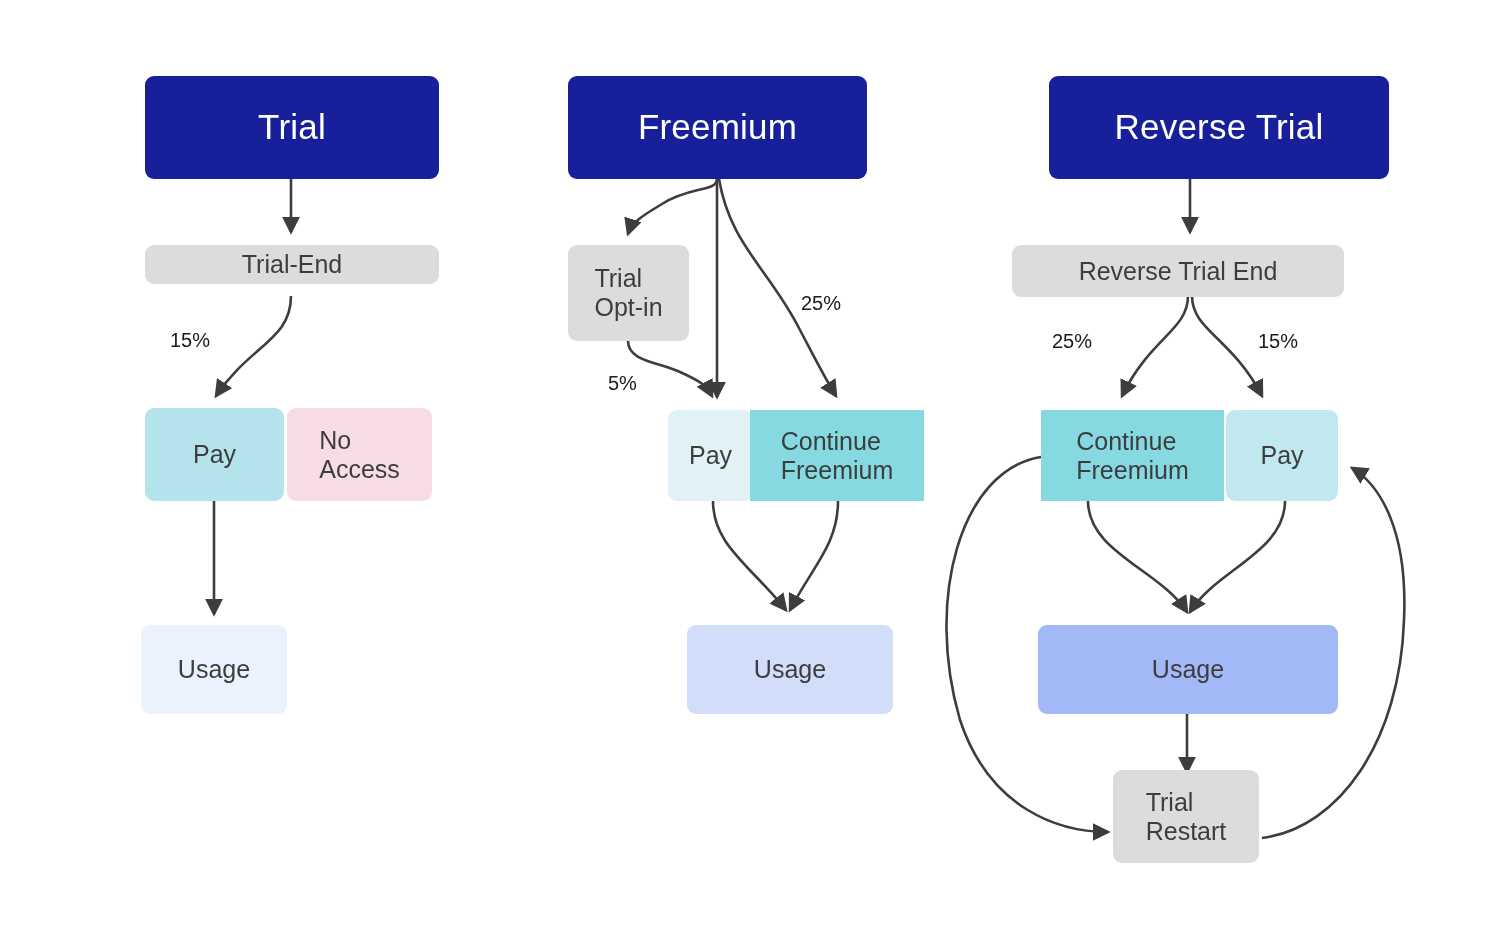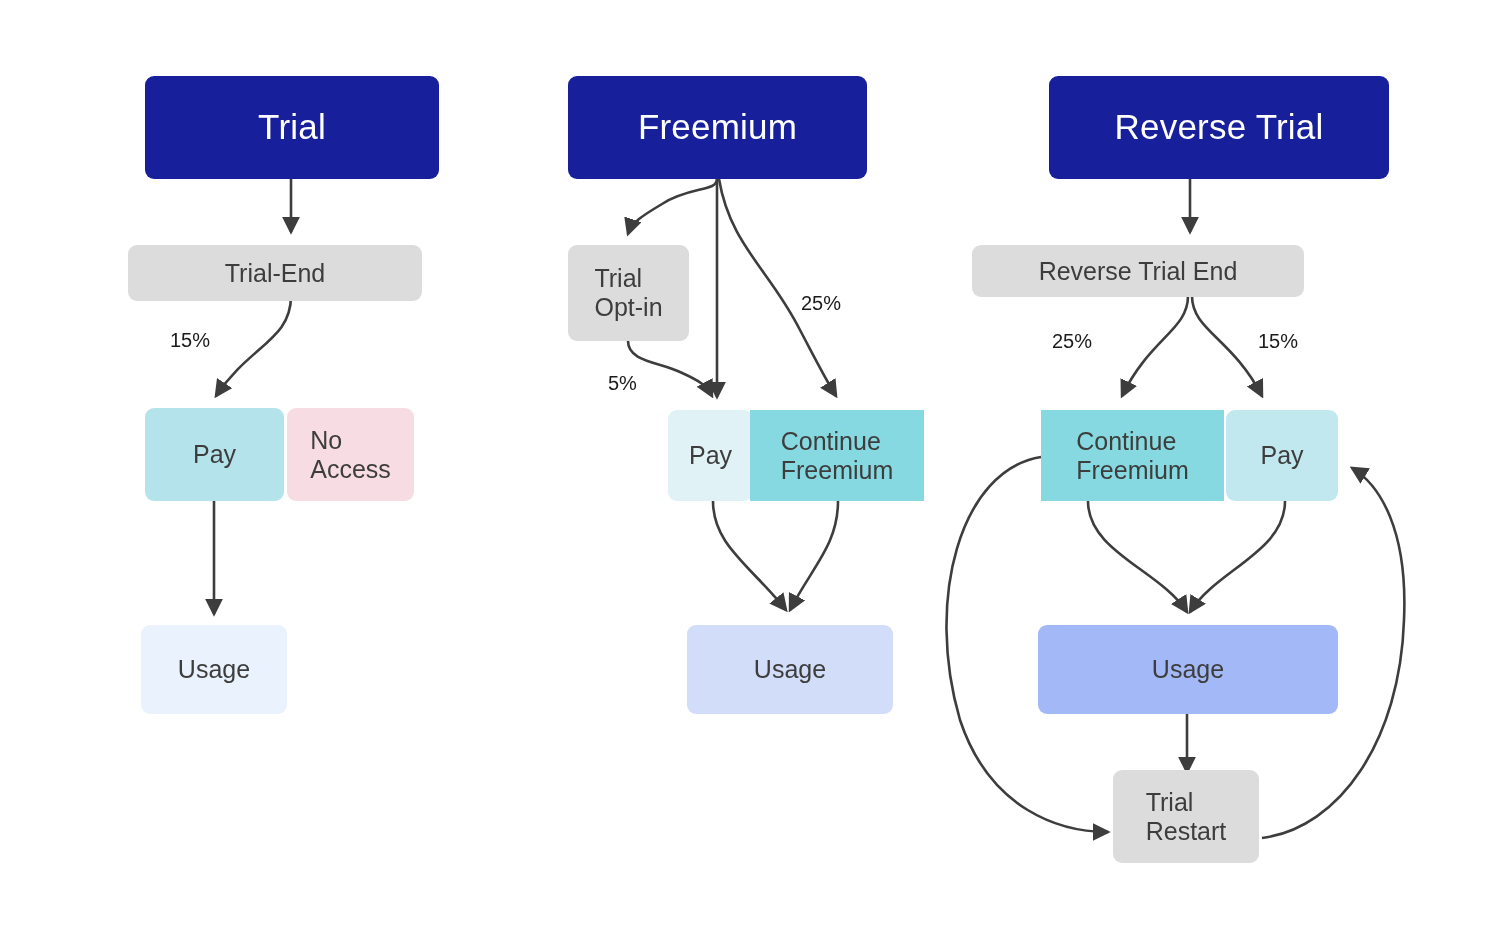--- a/index.html
+++ b/index.html
@@ -147,27 +147,27 @@
 
     <path d="M 1187 714 L 1187 772" fill="none" stroke="#3d3d3d" stroke-width="2.6" marker-end="url(#arrow)"></path>
 
     <path d="M 1041 457 C 960 470, 925 600, 960 720 C 990 810, 1060 832, 1108 832" fill="none" stroke="#3d3d3d" stroke-width="2.6" marker-end="url(#arrow)"></path>
 
     <path d="M 1262 838 C 1340 828, 1400 740, 1404 620 C 1408 530, 1380 485, 1352 468" fill="none" stroke="#3d3d3d" stroke-width="2.6" marker-end="url(#arrow)"></path>
   </svg>
 
   <div class="node node-header" style="left:145px; top:76px; width:294px; height:103px;">Trial</div>
 
-  <div class="node node-gray" style="left:128px; top:245px; width:294px; height:56px;">Trial-End</div>
+  <div class="node node-gray" style="left:145px; top:245px; width:294px; height:39px;">Trial-End</div>
 
   <div class="edge-label" style="left:170px; top:329px;">15%</div>
 
   <div class="node node-teal-light" style="left:145px; top:408px; width:139px; height:93px;">Pay</div>
 
-  <div class="node node-pink" style="left:287px; top:408px; width:127px; height:93px;">No
+  <div class="node node-pink" style="left:287px; top:408px; width:145px; height:93px;">No
 Access</div>
 
   <div class="node node-blue-1" style="left:141px; top:625px; width:146px; height:89px;">Usage</div>
 
   <div class="node node-header" style="left:568px; top:76px; width:299px; height:103px;">Freemium</div>
 
   <div class="node node-gray" style="left:568px; top:245px; width:121px; height:96px;">Trial
 Opt-in</div>
 
   <div class="edge-label" style="left:801px; top:292px;">25%</div>
@@ -176,21 +176,21 @@
 
   <div class="node node-teal-pale" style="left:668px; top:410px; width:85px; height:91px;">Pay</div>
 
   <div class="node node-teal-mid" style="left:750px; top:410px; width:174px; height:91px;">Continue
 Freemium</div>
 
   <div class="node node-blue-2" style="left:687px; top:625px; width:206px; height:89px;">Usage</div>
 
   <div class="node node-header" style="left:1021px; top:76px; width:340px; height:103px;margin-left:28px;">Reverse Trial</div>
 
-  <div class="node node-gray" style="left:972px; top:245px; width:332px; height:52px;">Reverse Trial End</div>
+  <div class="node node-gray" style="left:1012px; top:245px; width:332px; height:52px;">Reverse Trial End</div>
 
   <div class="edge-label" style="left:1052px; top:330px;">25%</div>
 
   <div class="edge-label" style="left:1258px; top:330px;">15%</div>
 
   <div class="node node-teal-mid" style="left:1041px; top:410px; width:183px; height:91px;">Continue
 Freemium</div>
 
   <div class="node node-teal-soft" style="left:1226px; top:410px; width:112px; height:91px;">Pay</div>
 

